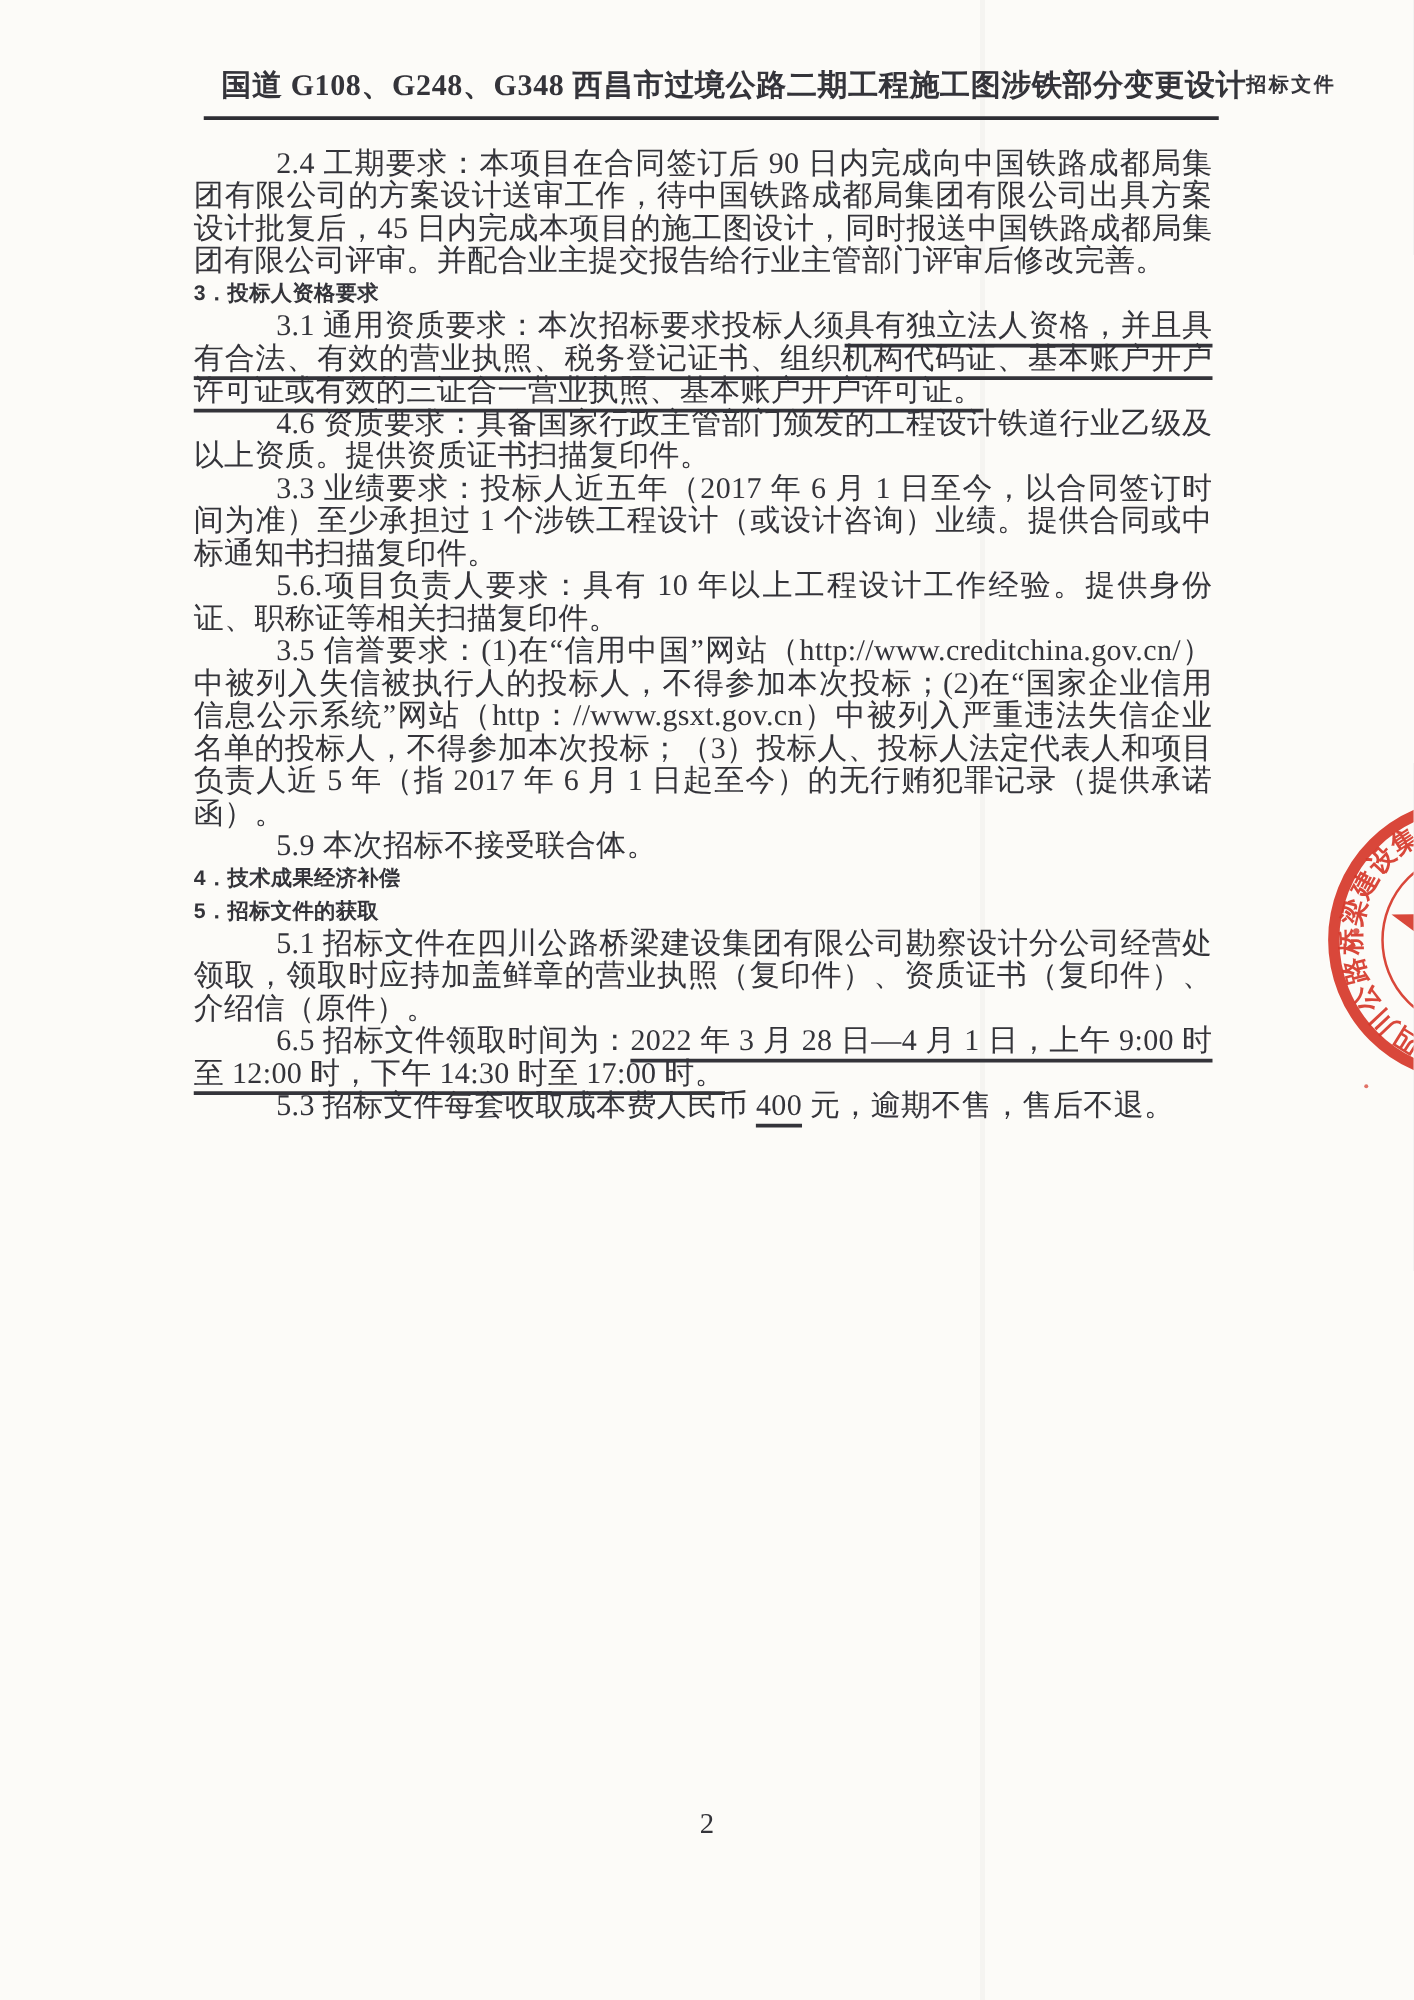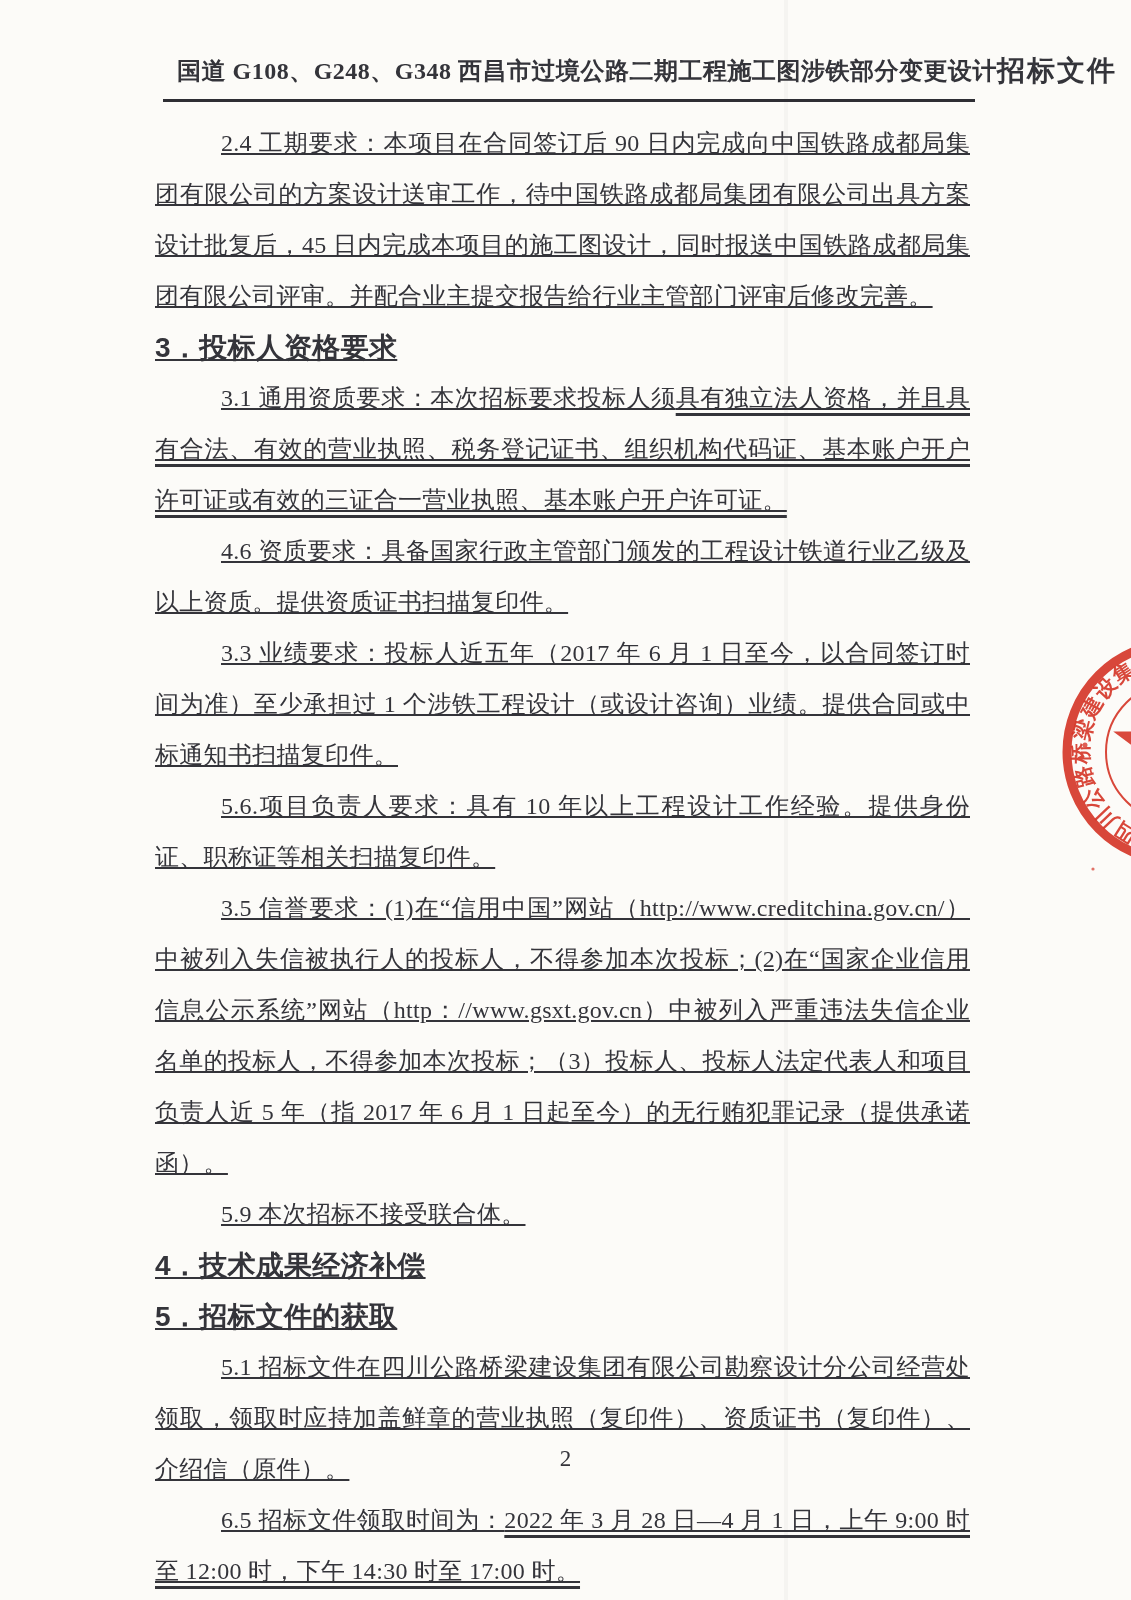--- a/index.html
+++ b/index.html
@@ -21,39 +21,38 @@
     position:absolute;left:163px;top:52px;width:812px;
     display:flex;justify-content:space-between;align-items:center;
     border-bottom:3px solid #2e2e34;
     padding-bottom:9px;
   }
   .header-title{
     font-size:24px;font-weight:700;letter-spacing:0.5px;
     padding-left:14px;white-space:nowrap;
   }
   .header-label{
-    font-size:28px;font-weight:700;letter-spacing:2px;white-space:nowrap;
+    font-size:16px;font-weight:700;letter-spacing:2px;white-space:nowrap;
   }
   .content{
     position:absolute;left:155px;top:118px;width:815px;
   }
   .content p{
     margin:0;
     font-size:24px;
-    line-height:51px;
+    line-height:26px;
     text-align:justify;
     letter-spacing:0.3px;
-    text-decoration:underline;
   }
   .content p.body{ text-indent:66px; }
   .content p.heading{
     text-indent:0;
     font-family:"Liberation Sans","DejaVu Sans",sans-serif;
     font-weight:700;
-    font-size:28px;
+    font-size:17px;
   }
   .content span.u{
     text-decoration:underline;
     text-decoration-thickness:2.5px;
     text-underline-offset:7px;
   }
   .footer{
     position:absolute;left:0;top:1441px;width:100%;
     text-align:center;font-size:23px;line-height:36px;
   }

